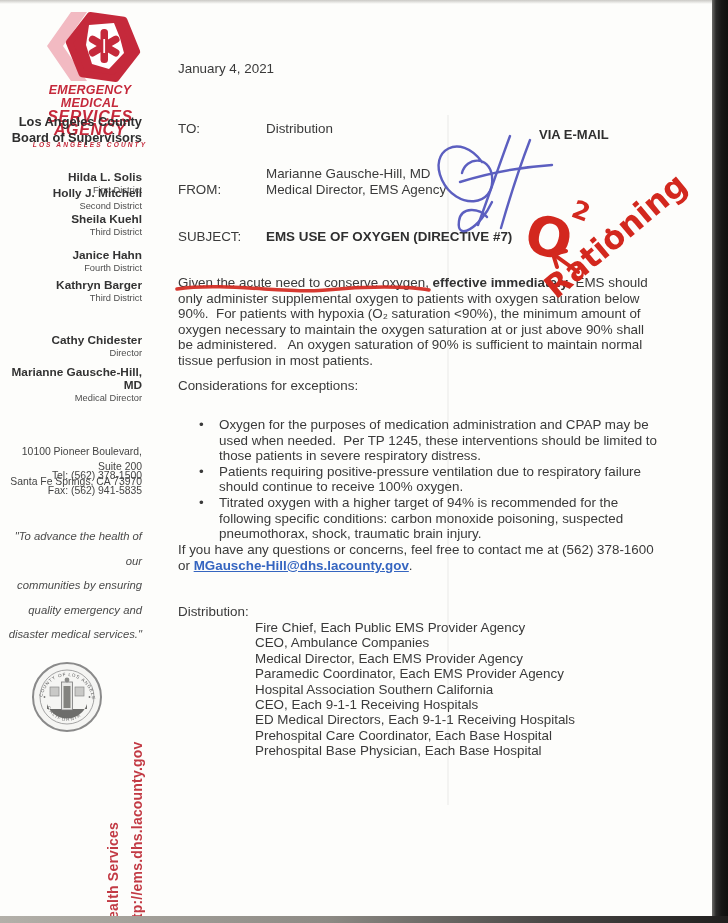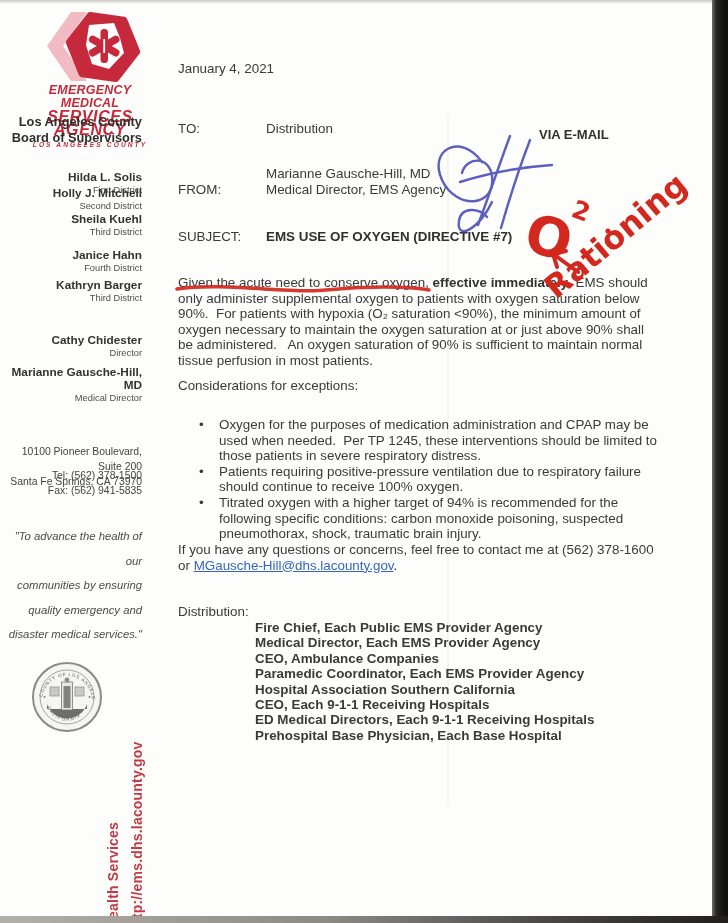--- a/index.html
+++ b/index.html
@@ -39,22 +39,22 @@
   .m { position:absolute; left:178px; width:482px; font-size:13.4px; line-height:15.6px; color:#3a3a3a; }
   .row { display:flex; }
   .row .lbl { width:88px; flex:0 0 88px; }
   .bold { font-weight:bold; color:#333; }
   .subject-value { font-weight:bold; color:#2f2f2f; }
   .via { position:absolute; left:539px; top:127px; font-weight:bold; font-size:13px; color:#2f2f2f; }
   .para { white-space:pre-wrap; }
   .bullets { list-style:none;margin-top:22px; }
   .bullets li { position:relative; padding-left:41px; white-space:pre-wrap; }
   .bullets li::before { content:"\2022"; position:absolute; left:21px; top:0; }
-  .email-link { color:#3565c0; text-decoration:underline; }
-  .dist-list div { line-height:15.4px;font-weight:bold; }
+  .email-link { color:#3565c0; text-decoration:underline;font-weight:bold; }
+  .dist-list div { line-height:15.4px; }
 
   
   .underline-svg { position:absolute; left:174px; top:280px; pointer-events:none; }
   .annot-svg { position:absolute; left:420px; top:128px; pointer-events:none; }
   .annot-word { font-family:"DejaVu Sans", sans-serif; font-weight:bold; }
 
   
   .seal-svg { position:absolute; left:30px; top:660px; }
   .vfooter { position:absolute; left:101px; top:923px; transform:rotate(-90deg);
     transform-origin:0 0; white-space:nowrap; color:#c23a44; font-weight:600;
@@ -165,26 +165,27 @@
     <li>Patients requiring positive-pressure ventilation due to respiratory failure should continue to receive 100% oxygen.</li>
     <li>Titrated oxygen with a higher target of 94% is recommended for the following specific conditions: carbon monoxide poisoning, suspected pneumothorax, shock, traumatic brain injury.</li>
   </ul>
 
   <div class="m" style="top:542px;"><span>If you have any questions or concerns, feel free to contact me at (562) 378-1600 or </span><a href="#" class="email-link">MGausche-Hill@dhs.lacounty.gov</a><span>.</span></div>
 
   <div class="m" style="top:604px;">Distribution:</div>
 
   <div class="dist-list" style="position:absolute; left:255px; top:620px; font-size:13.4px; color:#3a3a3a;">
     <div>Fire Chief, Each Public EMS Provider Agency</div>
+    <div>CEO, Ambulance Companies</div>
     <div>Medical Director, Each EMS Provider Agency</div>
-    <div>CEO, Ambulance Companies</div>
     <div>Paramedic Coordinator, Each EMS Provider Agency</div>
     <div>Hospital Association Southern California</div>
     <div>CEO, Each 9-1-1 Receiving Hospitals</div>
     <div>ED Medical Directors, Each 9-1-1 Receiving Hospitals</div>
+    <div>Prehospital Care Coordinator, Each Base Hospital</div>
     <div>Prehospital Base Physician, Each Base Hospital</div>
   </div>
 
   <svg class="underline-svg" width="262" height="18" viewBox="0 0 262 18">
     <path d="M 3,9 C 50,2 115,14 152,10 C 190,6 235,6 255,10" fill="none" stroke="#d3281e" stroke-width="3.6" stroke-linecap="round" opacity="0.92"></path>
   </svg>
 
   <svg class="annot-svg" width="302" height="232" viewBox="0 0 302 232">
     <g fill="none" stroke="#5457bd" stroke-width="2.4" stroke-linecap="round" opacity="0.95">
       <path d="M 62,34 C 40,4 8,22 22,52 C 36,82 76,80 72,48 C 69,27 46,29 42,45"></path>

